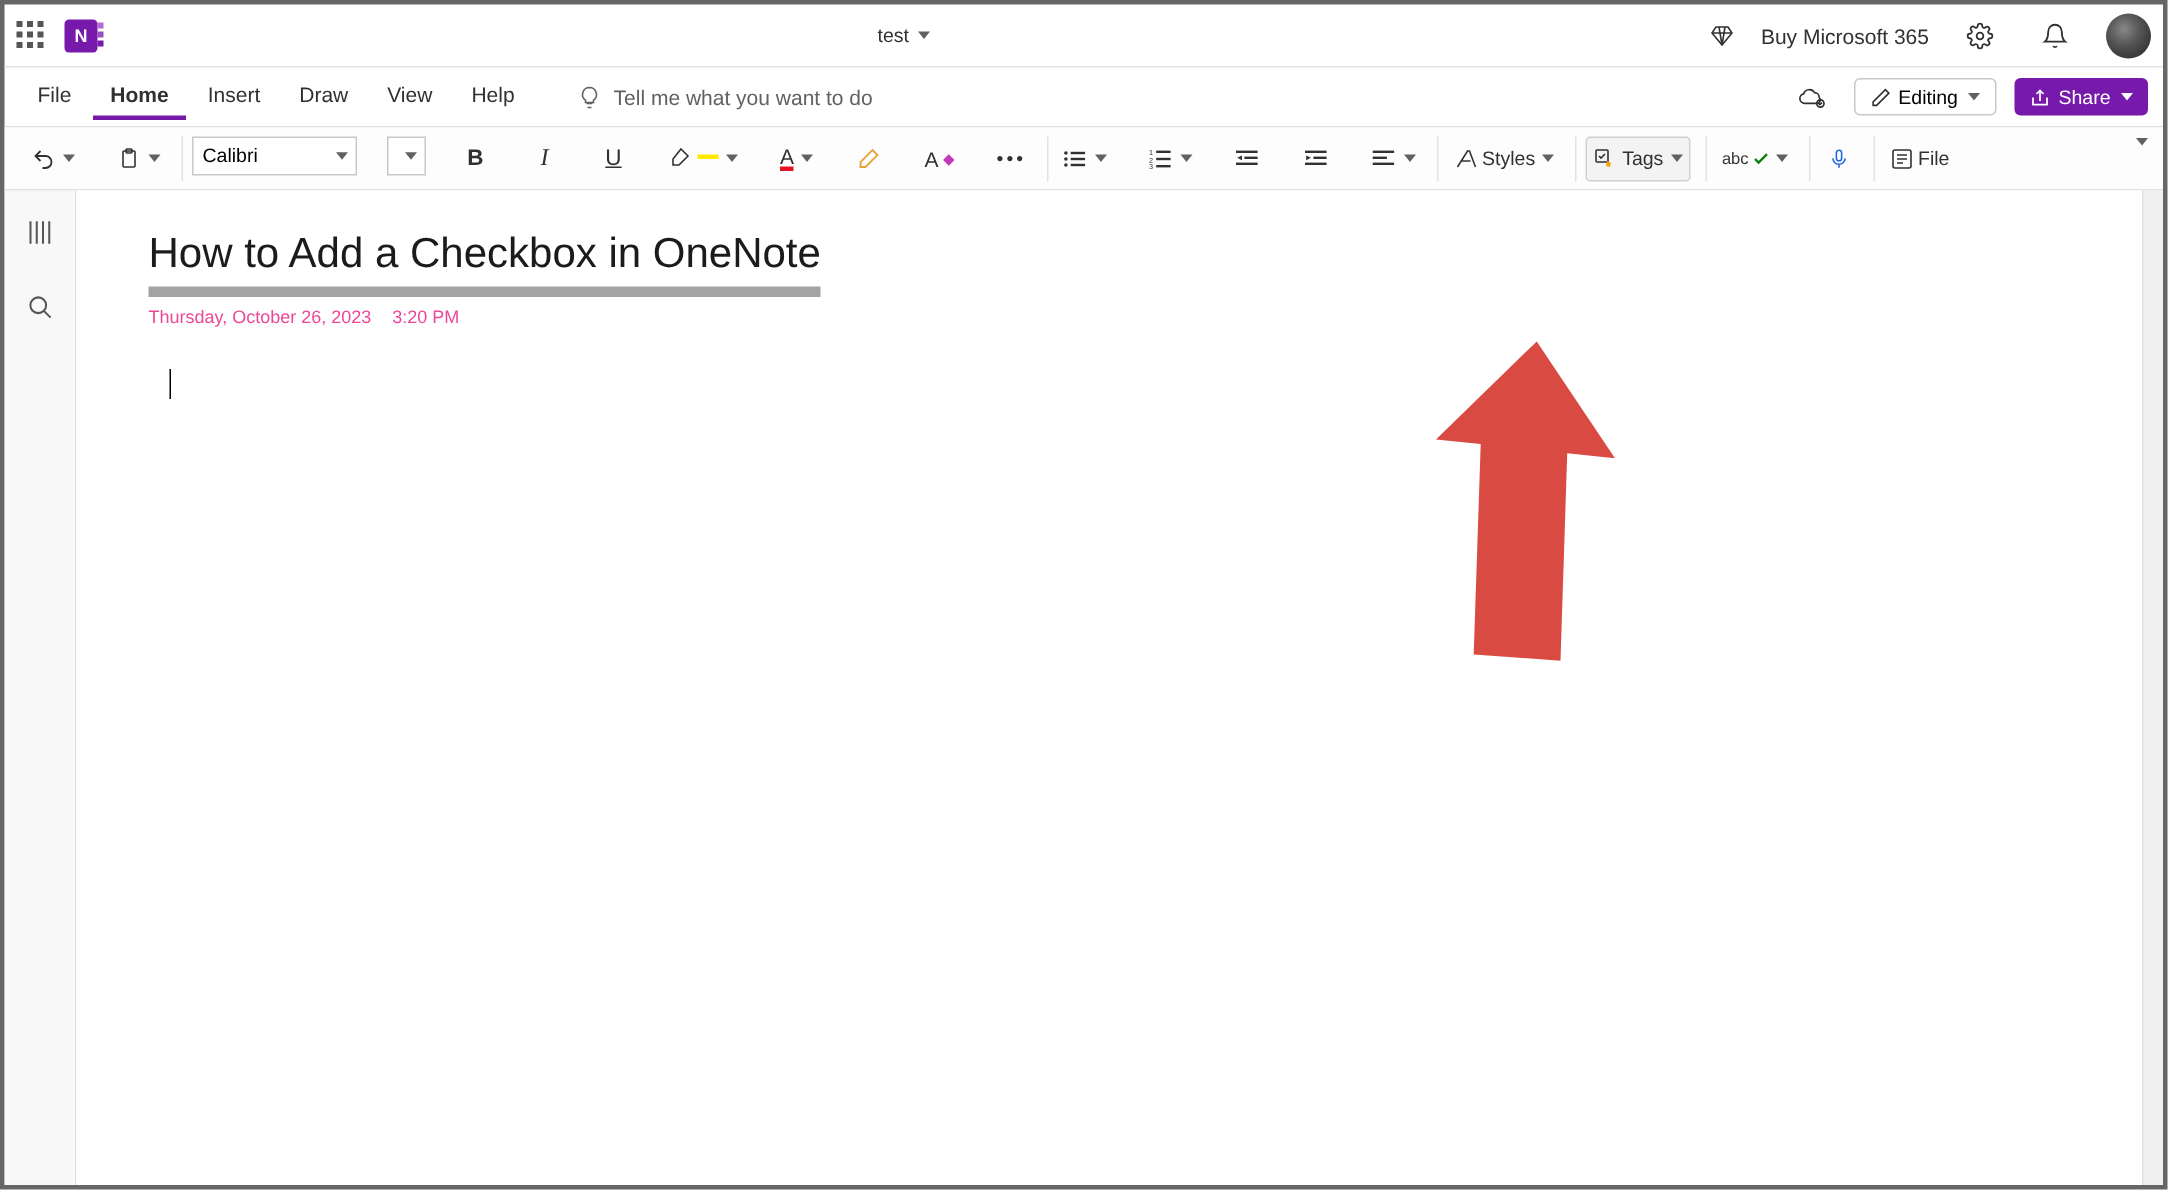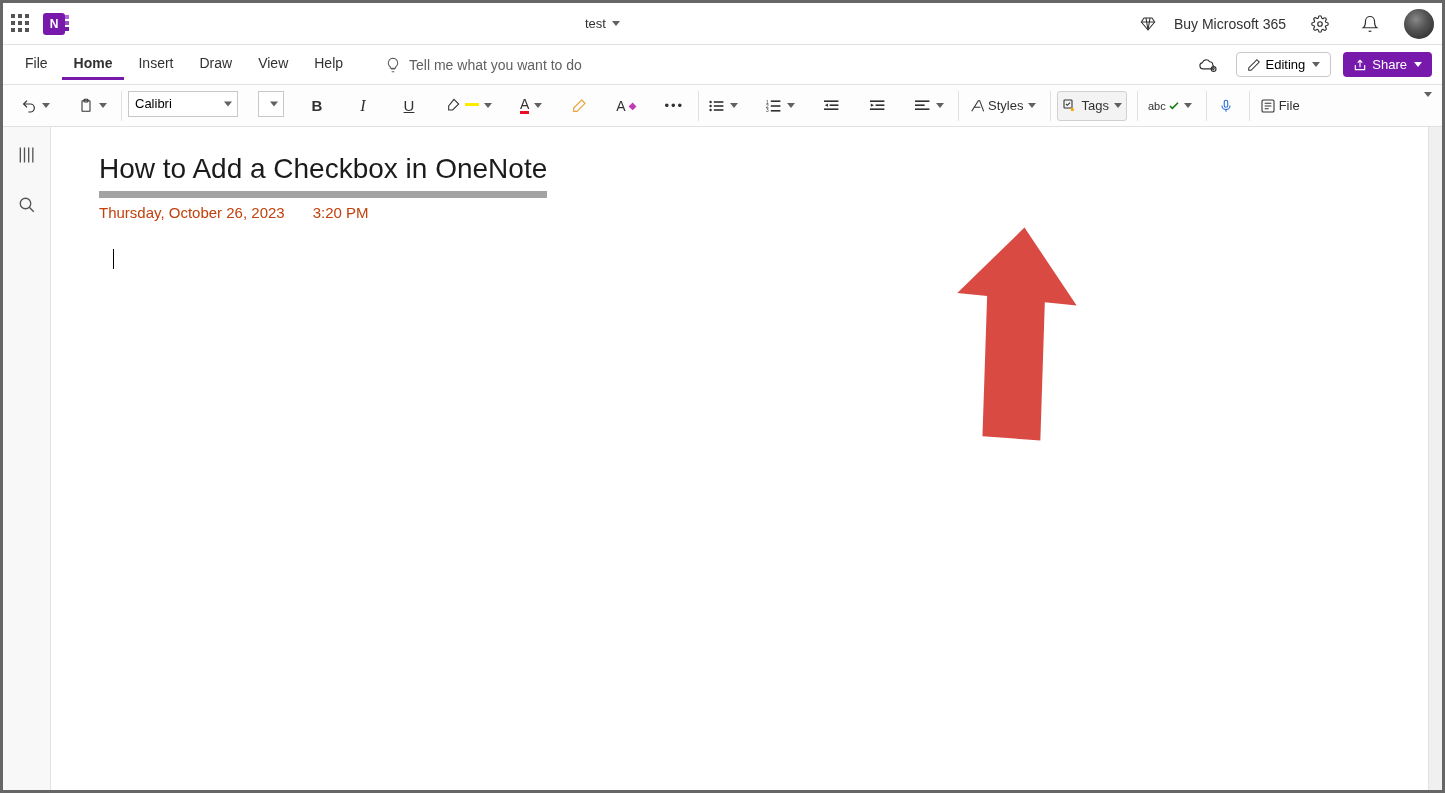--- a/index.html
+++ b/index.html
@@ -39,21 +39,21 @@
     .font-wrap::after { content:''; position:absolute; right:6px; top:50%; width:0;height:0;border-left:4px solid transparent;border-right:4px solid transparent;border-top:5px solid #616161; transform:translateY(-50%);}
     .chev { width:0;height:0;border-left:4px solid transparent;border-right:4px solid transparent;border-top:5px solid #616161; margin-left:2px;}
     .ribbon-expand { position:absolute; right:10px; cursor:pointer; }
 
     
     .workspace { display:flex; height: calc(100% - 42px - 40px - 42px); }
     .side-rail { width: 48px; background:#f8f8f8; border-right:1px solid #e1e1e1; display:flex; flex-direction:column; align-items:center; padding-top:12px; gap:18px; }
     .side-rail .icon-btn { color:#555; }
     .canvas { flex:1; background:#fff; padding: 26px 48px; position:relative; }
     .page-title { font-size: 28px; font-weight:400; color:#1b1b1b; border-bottom:7px solid #a3a3a3; display:inline-block; padding-bottom:6px; min-width:380px; }
-    .meta { margin-top:6px; font-size:15px; color:#c2410c; display:flex; gap:28px; }
+    .meta { margin-top:6px; font-size:12px; color:#ec4899; display:flex; gap:14px; }
     .cursor-line { margin-top:28px; margin-left:14px; width:1px; height:20px; background:#000; }
     .scrollbar-v { width:14px; background:#f0f0f0; border-left:1px solid #e1e1e1; }
 
     
     .anno-arrow { position:absolute; left:902px; top:100px; pointer-events:none; }
 
     svg { display:block; }
   </style>
 </head>
 <body>

